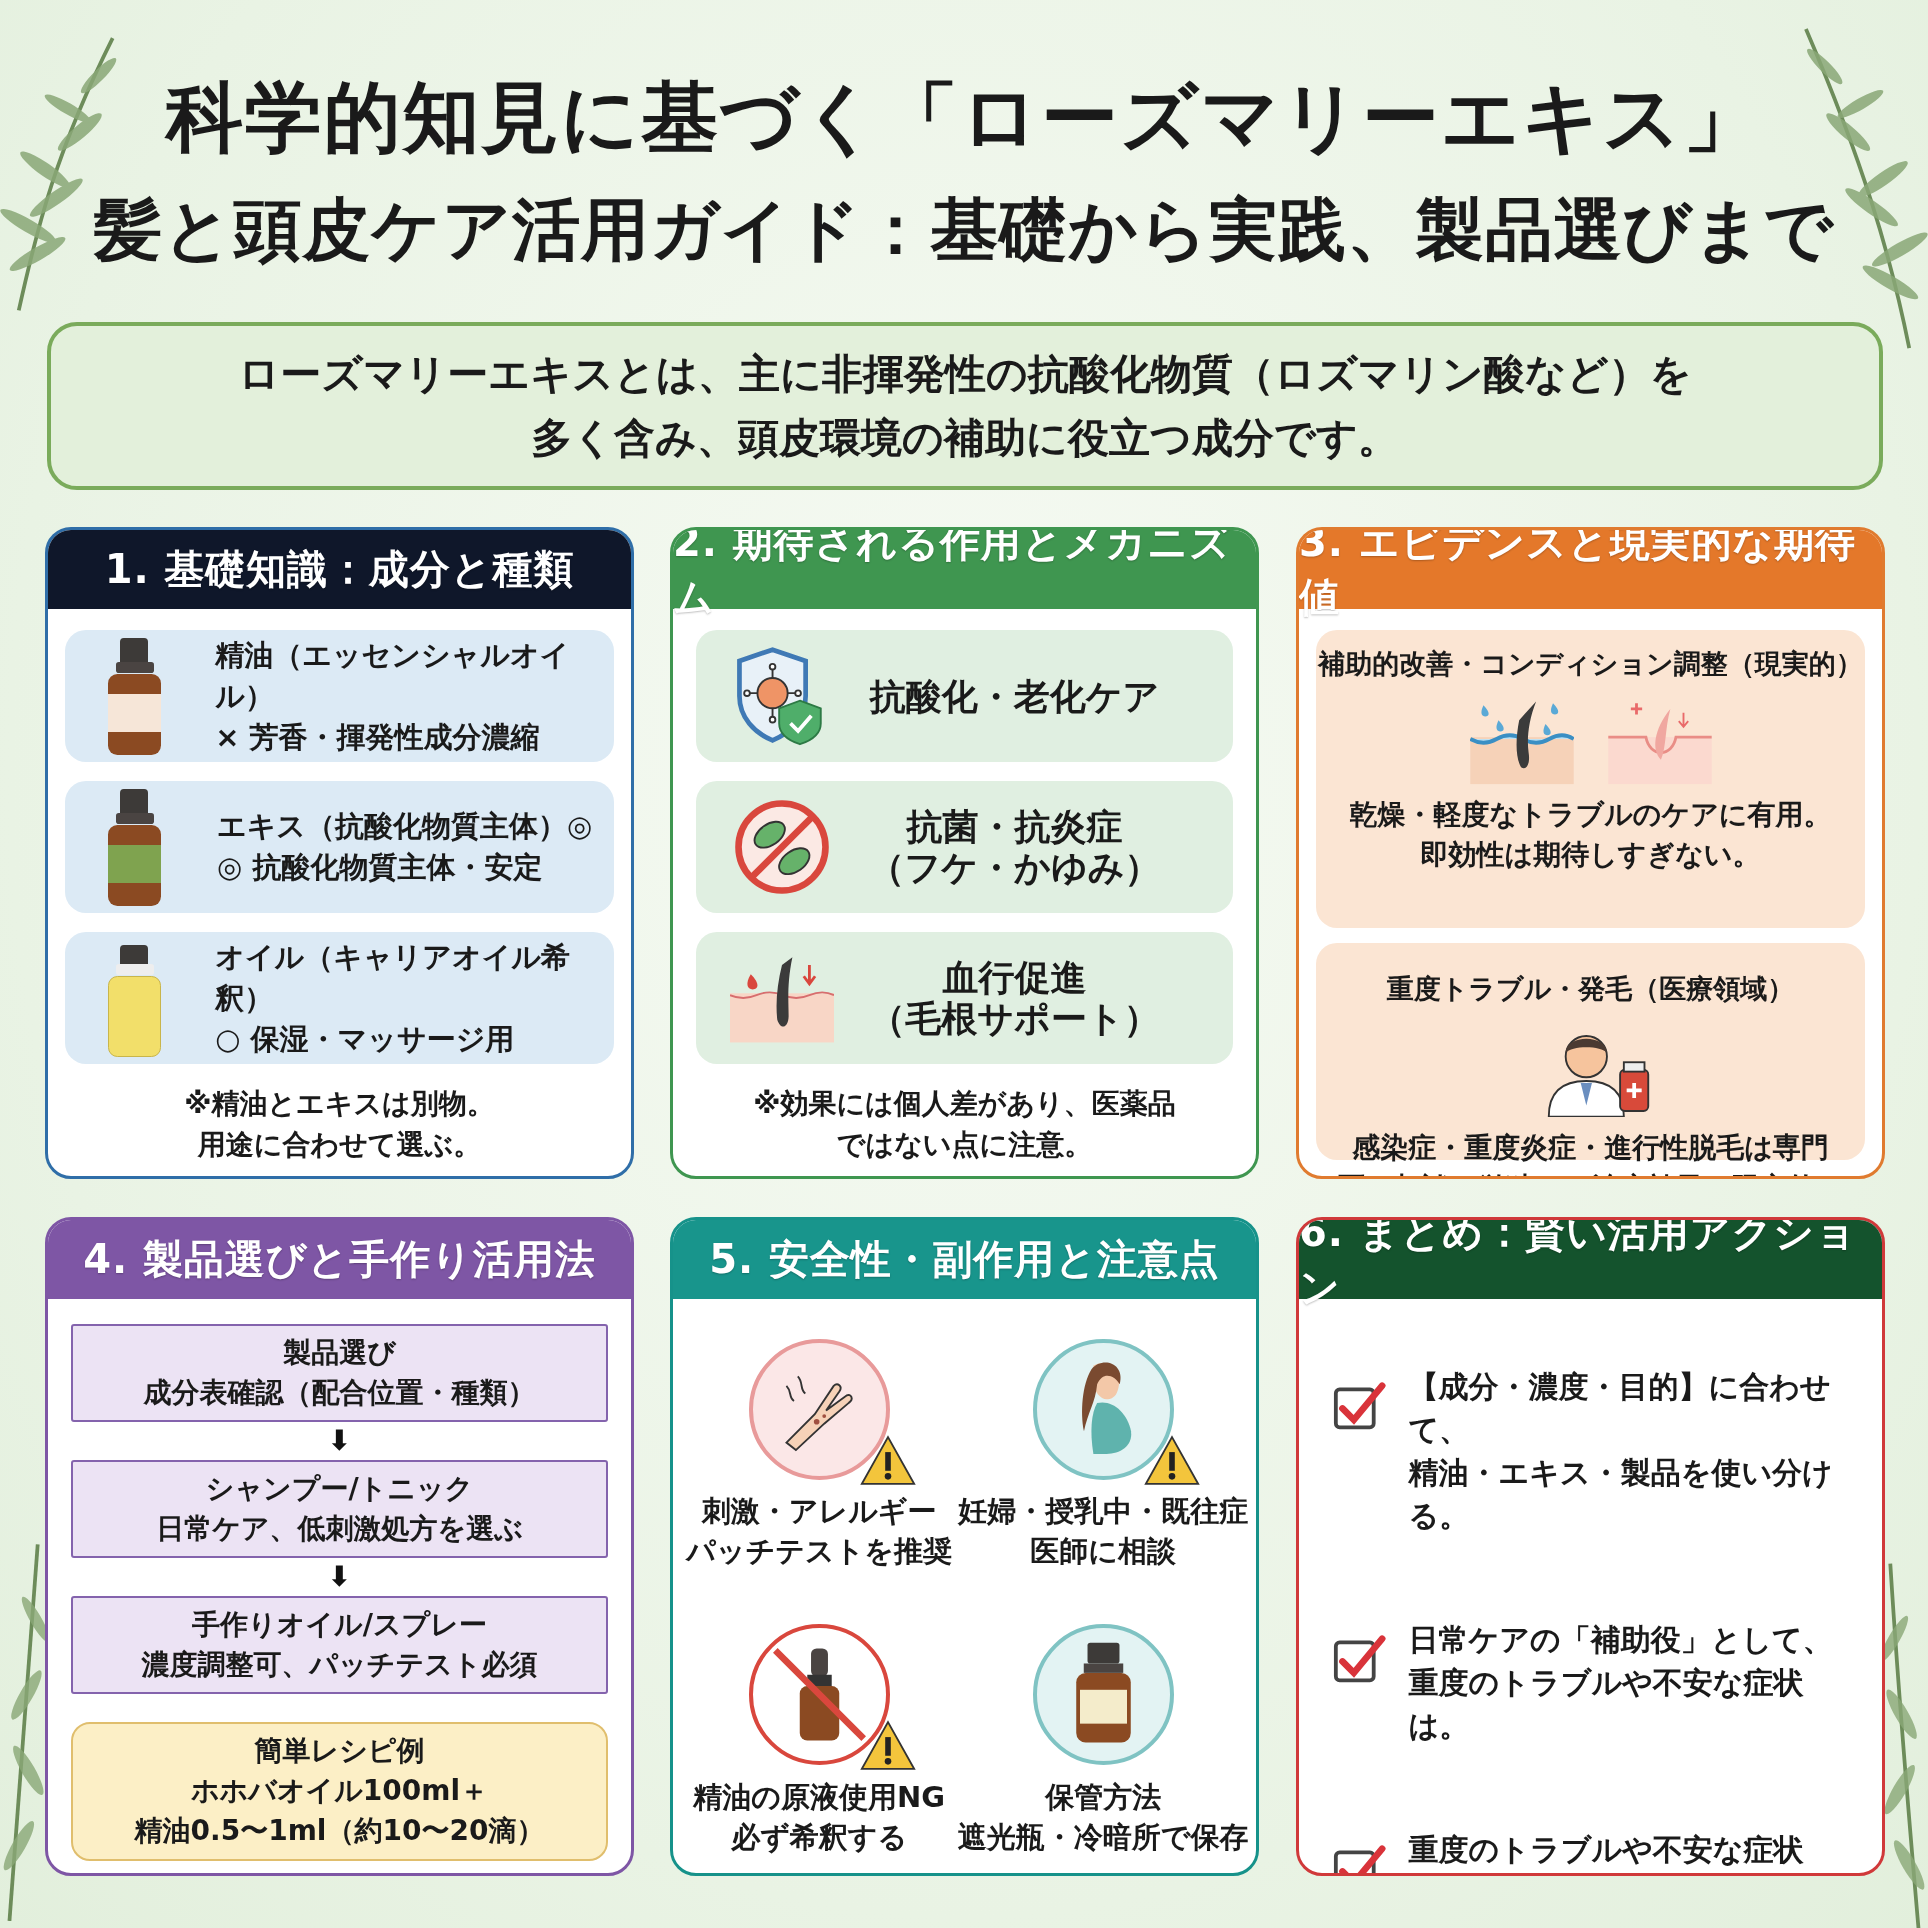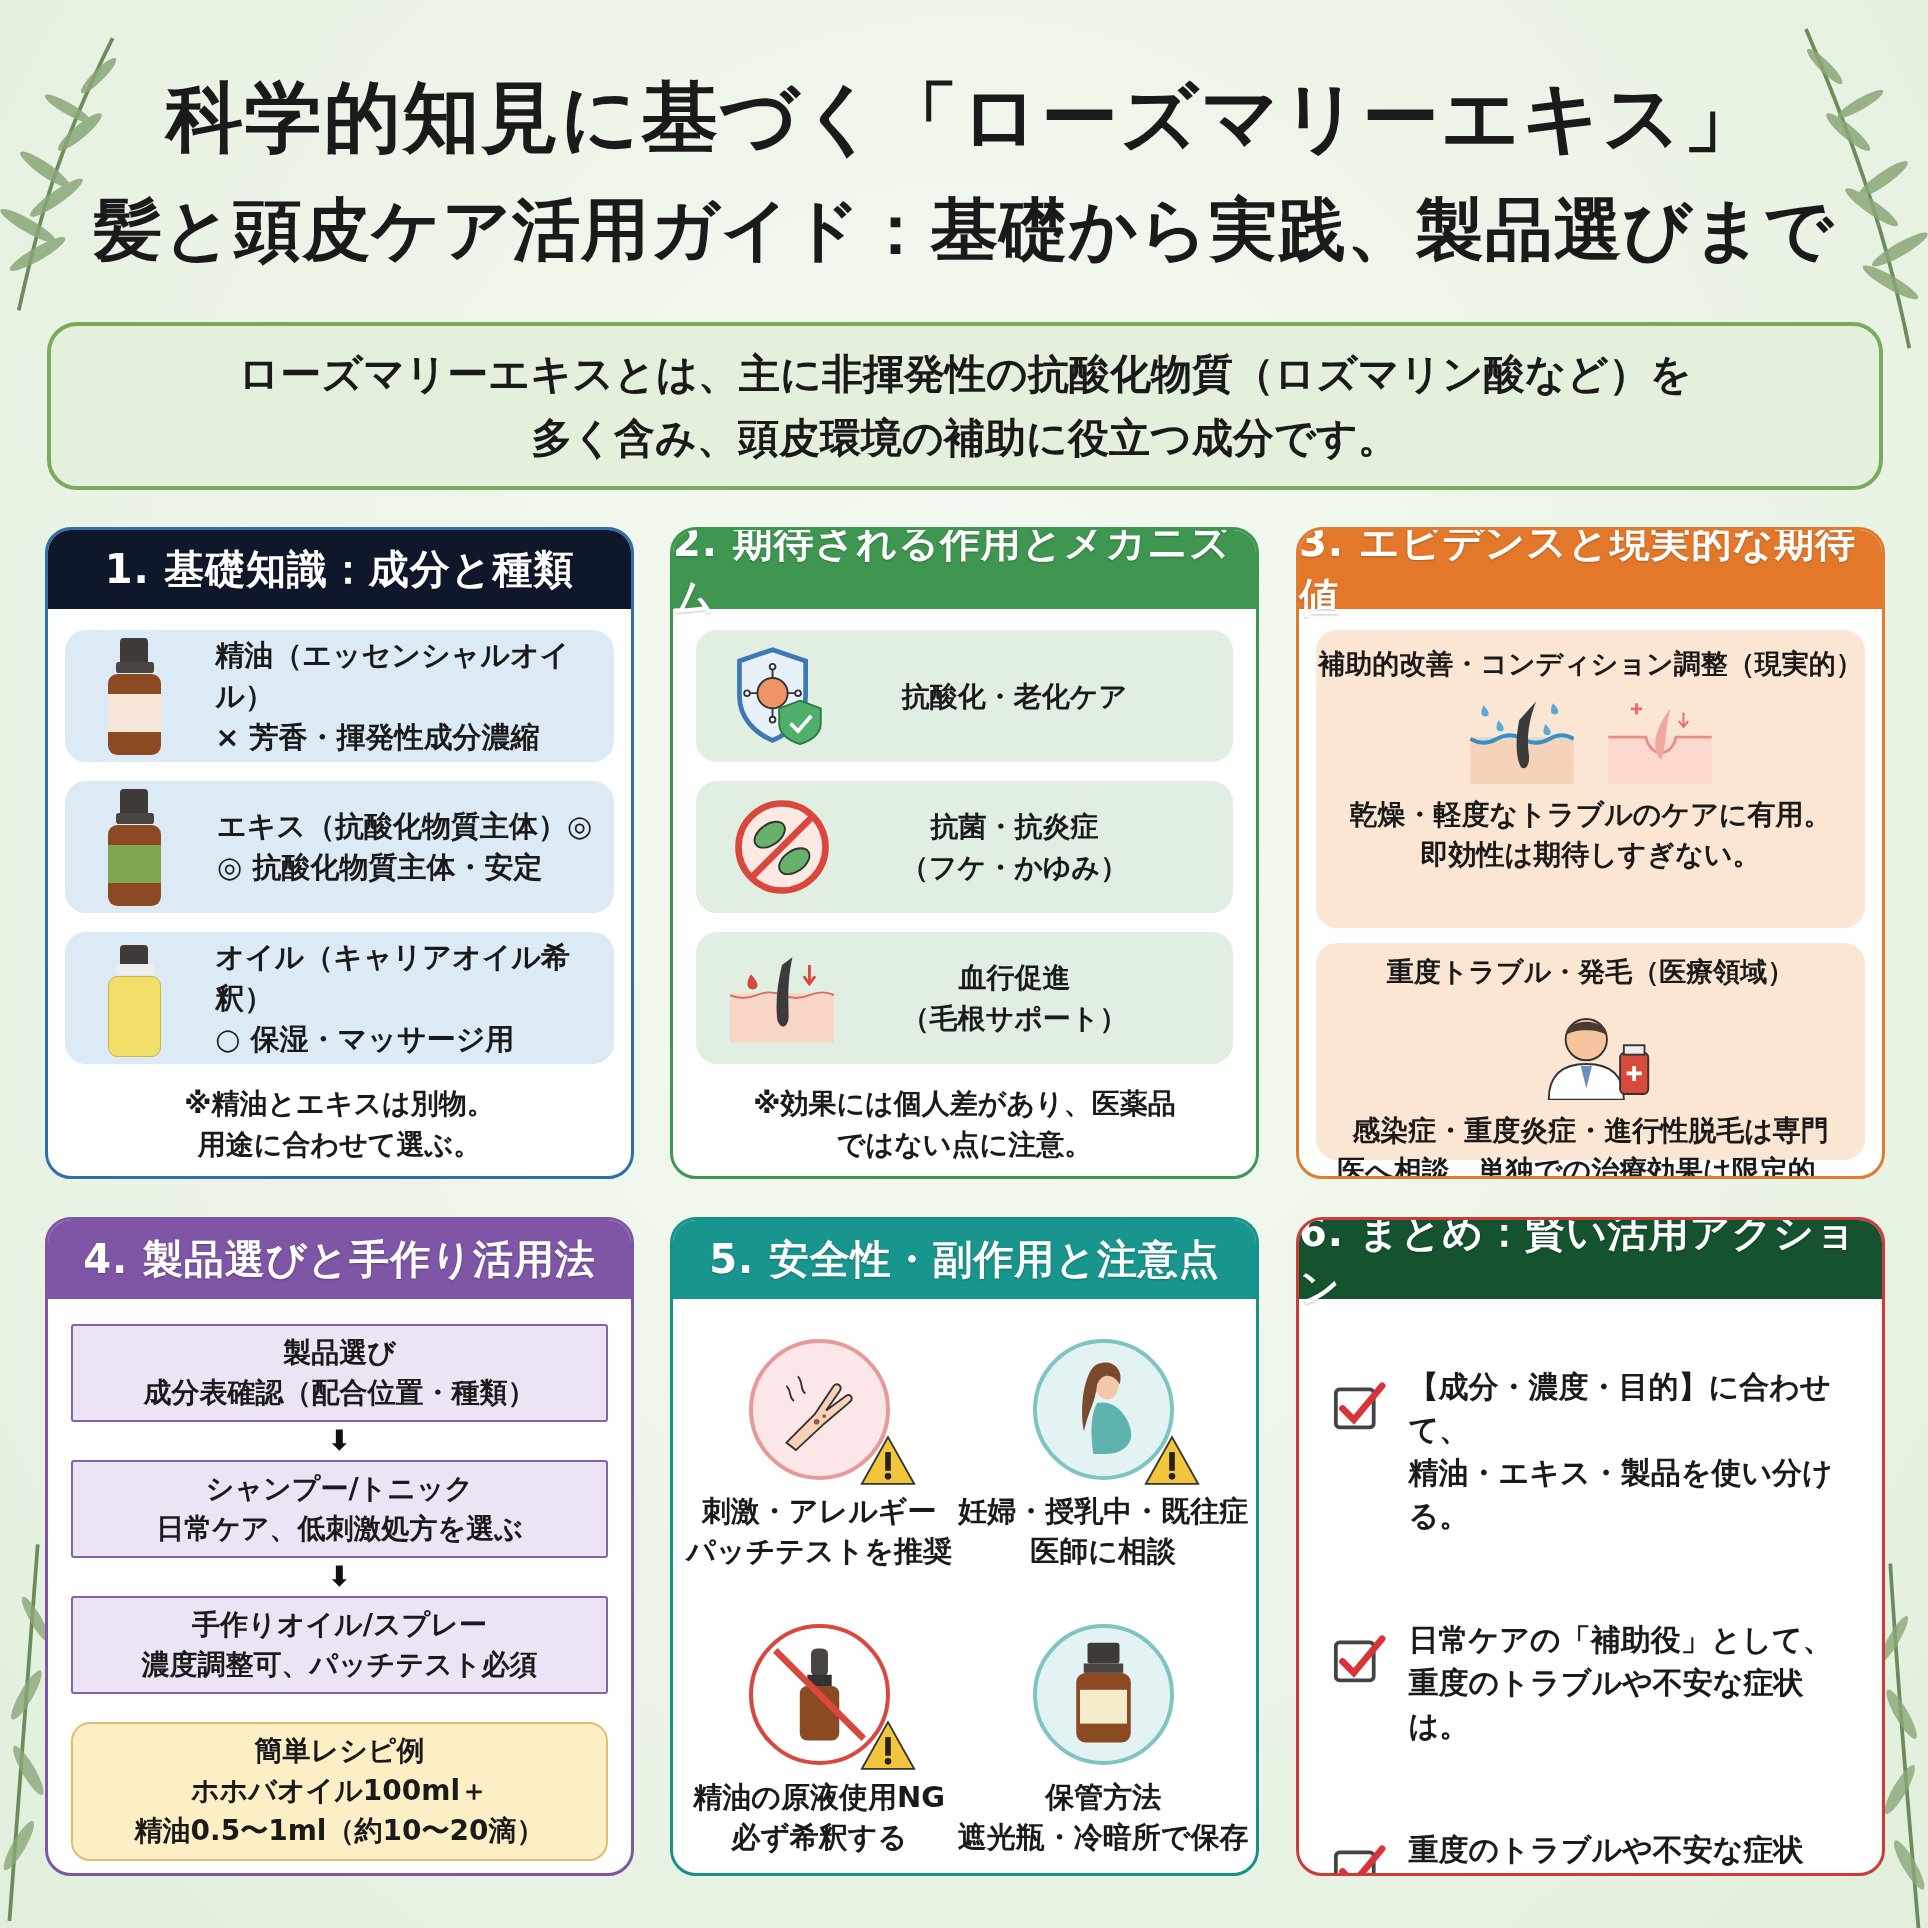--- a/index.html
+++ b/index.html
@@ -46,32 +46,32 @@
   .c6 .card-head { background: #14532d; }
 
   .card-body { padding: 21px 17px 0 17px; }
   .row {
     border-radius: 21px; display: flex; align-items: center;
     margin-bottom: 19px;
   }
   .c1 .row { background: #dceaf5; height: 132px; padding-left: 43px; }
   .c1 .row .txt { margin-left: 56px; font-size: 29px; font-weight: bold; line-height: 41px; }
   .c2 .row { background: #e0efe1; height: 132px; margin: 0 22.6px 19px 22.6px; padding-left: 34px; }
-  .c2 .row .txt { flex: 1; text-align: center; font-size: 28px; font-weight: bold; line-height: 41px; padding-right: 38px; }
+  .c2 .row .txt { flex: 1; text-align: center; font-size: 36px; font-weight: bold; line-height: 41px; padding-right: 38px; }
   .note { text-align: center; font-size: 28px; font-weight: bold; line-height: 41px; margin-top: 7.5px; }
 
   .bottle { position: relative; width: 53px; height: 117px; }
   .bottle .cap { position: absolute; left: 12.2px; top: 0; width: 28px; height: 28px; background: #3d3a38; border-radius: 3.8px; }
   .bottle .neck { position: absolute; left: 7.5px; top: 24.5px; width: 38px; height: 11.3px; background: #4a4442; border-radius: 2.8px; }
   .bottle .body { position: absolute; left: 0; top: 36px; width: 53px; height: 81px; background: #8b4a22; border-radius: 9.4px; }
   .bottle .label { position: absolute; left: 0; top: 56px; width: 53px; height: 38px; }
 
   .c3 .box { background: #fbe5d3; border-radius: 21px; text-align: center; font-weight: bold; }
   .c3 .box1 { height: 298px; padding-top: 13px; margin-bottom: 15px; }
-  .c3 .box2 { height: 217px; padding-top: 8px; }
+  .c3 .box2 { height: 217px; padding-top: 25px; }
   .c3 .box-title { font-size: 27px; line-height: 41px; }
   .c3 .box-txt { font-size: 28px; line-height: 40px; }
   .c3 .icons { display: flex; justify-content: center; gap: 34px; margin: 7.5px 0 9.4px; height: 94px; }
 
   .flow { background: #ece3f4; border: 2.8px solid #8463ad; border-radius: 3px; height: 98px;
     display: flex; flex-direction: column; justify-content: center; align-items: center;
     margin: 0 22.6px; font-size: 28px; font-weight: bold; line-height: 40px; }
   .arrow { height: 38px; display: flex; justify-content: center; align-items: center; font-size: 28px; font-weight: bold; color: #111; }
   .recipe { background: #fcefc6; border: 2.8px solid #e0be6d; border-radius: 19px; height: 139px; margin: 28px 22.6px 0;
     display: flex; flex-direction: column; justify-content: center; align-items: center; font-size: 28px; font-weight: bold; line-height: 40px; }

